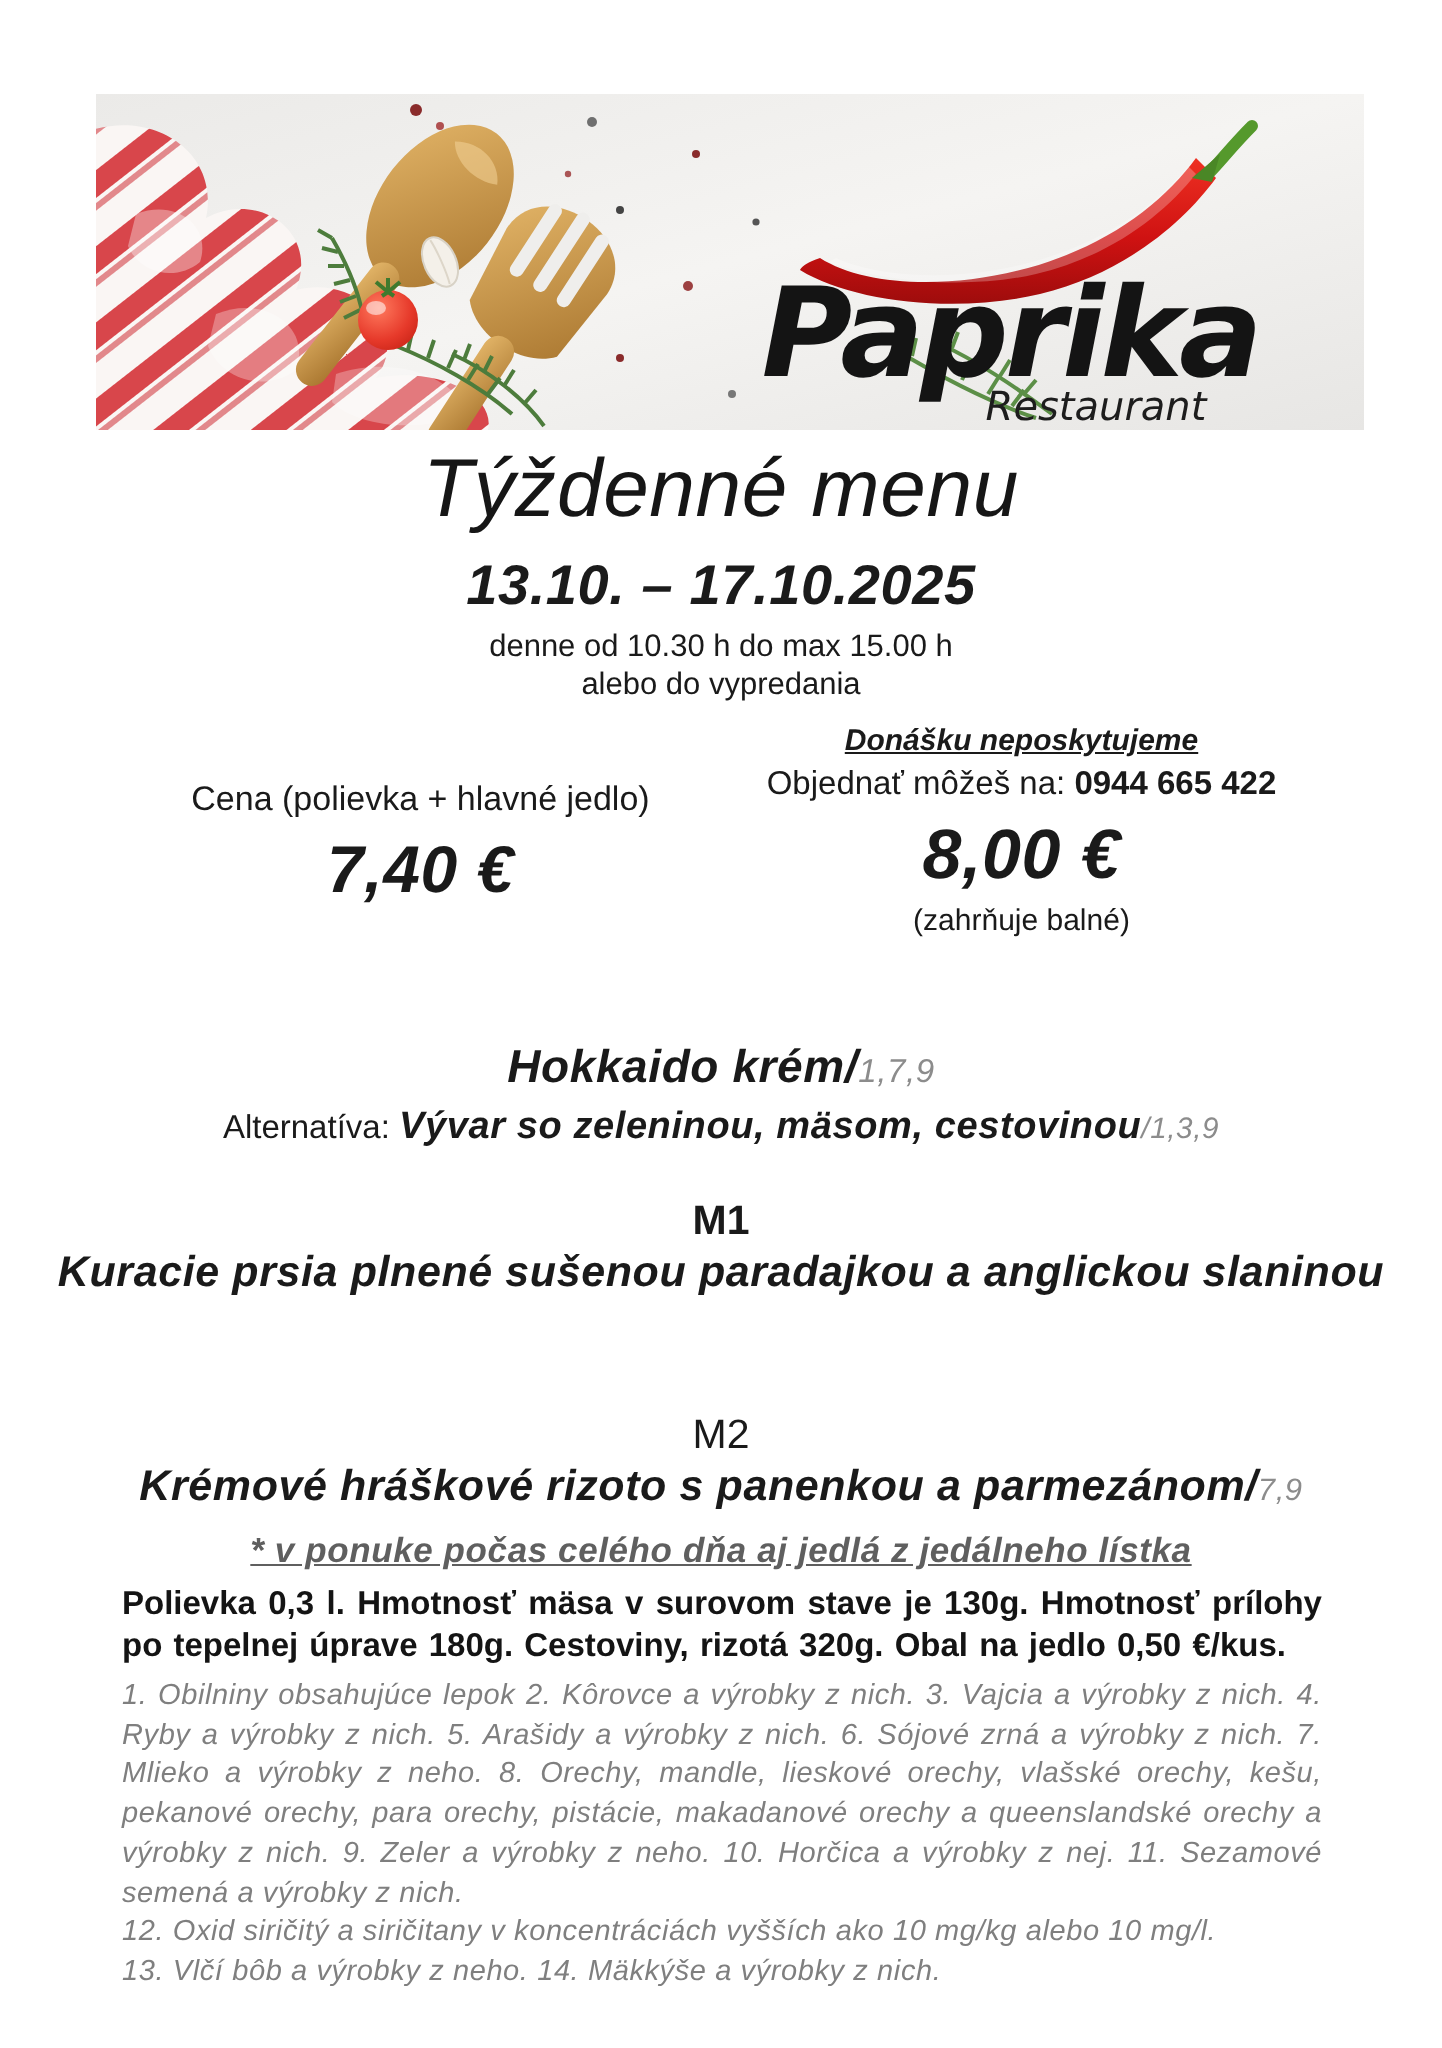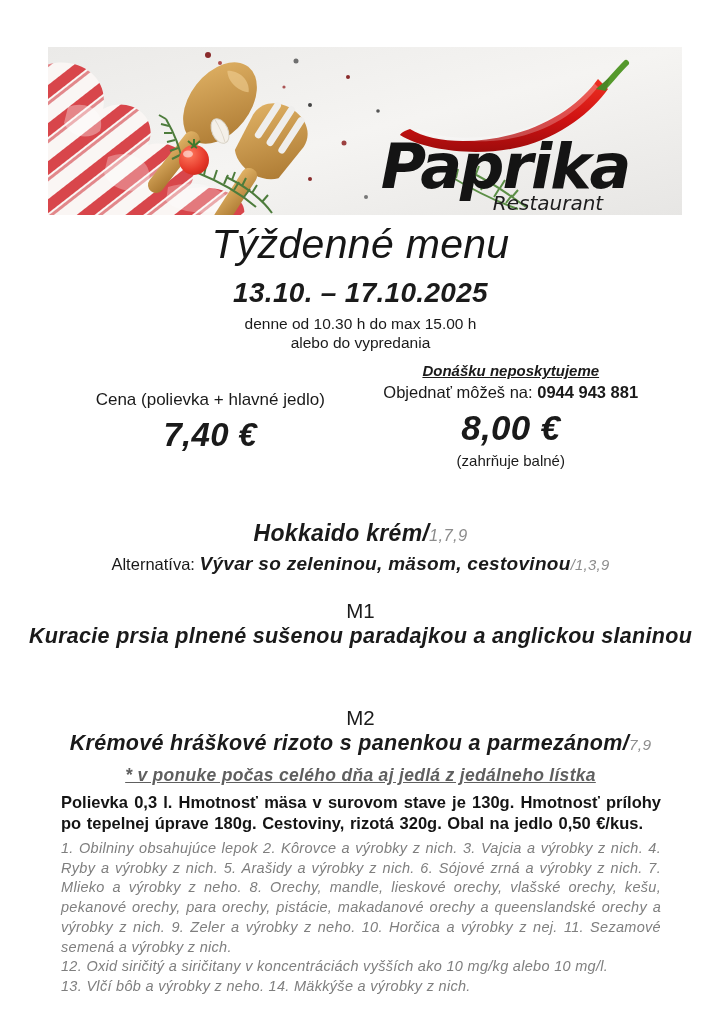--- a/index.html
+++ b/index.html
@@ -29,21 +29,21 @@
   .takeaway-small { font-size:15px; }
   .takeaway-price { margin-top:6px; font-size:35px; font-weight:bold; }
   .takeaway-note { margin-top:4px; font-size:15px; }
 
   .soup-heading { top:496px; font-size:20.5px; }
   .soup-name { top:520px; font-size:23px; font-weight:bold; }
   .soup-alt { top:553px; font-size:19px; }
   .alt-label { font-family:"Liberation Sans", sans-serif; font-style:normal; font-size:16.5px; letter-spacing:0; }
   .alt-name { font-weight:bold; }
 
-  .m1-heading { top:599px; font-size:20.5px; }
+  .m1-heading { top:599px; font-size:20.5px;font-weight:bold; }
   .m1-line1 { top:624px; font-size:21.5px; font-weight:bold; }
   .m1-line2 { top:654px; font-size:21.5px; font-weight:bold; }
 
   .m2-heading { top:706px; font-size:20.5px; }
   .m2-name { top:731px; font-size:21.5px; font-weight:bold; }
 
   .allergen-nums { font-size:0.72em; color:#8c8c8c; font-weight:normal;text-align:center; }
   .alt-allergen-nums { font-size:0.78em; color:#8c8c8c; font-weight:normal; }
 
   .day-note { top:765px; font-size:17.5px; color:#5f5f5f; text-decoration:underline; font-weight:bold; }
@@ -168,21 +168,21 @@
   <div class="center hours-1">denne od 10.30 h do max 15.00 h</div>
   <div class="center hours-2">alebo do vypredania</div>
 
   <div class="price-row">
     <div class="price-col">
       <div class="dinein-label">Cena (polievka + hlavné jedlo)</div>
       <div class="dinein-price hand">7,40 €</div>
     </div>
     <div class="price-col">
       <div class="delivery-note">Donášku neposkytujeme</div>
-      <div class="order-line"><span>Objednať môžeš na: </span><span class="order-phone">0944 943 881</span></div>
+      <div class="order-line"><span>Objednať môžeš na: </span><span class="order-phone">0944 665 422</span></div>
       <div class="takeaway-price hand">8,00 €</div>
       <div class="takeaway-note">(zahrňuje balné)</div>
     </div>
   </div>
 
   <div class="center hand soup-name"><span>Hokkaido krém/</span><span class="allergen-nums">1,7,9</span></div>
   <div class="center hand soup-alt"><span class="alt-label">Alternatíva: </span><span class="alt-name">Vývar so zeleninou, mäsom, cestovinou</span><span class="alt-allergen-nums">/1,3,9</span></div>
 
   <div class="center m1-heading">M1</div>
   <div class="center hand m1-line1">Kuracie prsia plnené sušenou paradajkou a anglickou slaninou</div>

